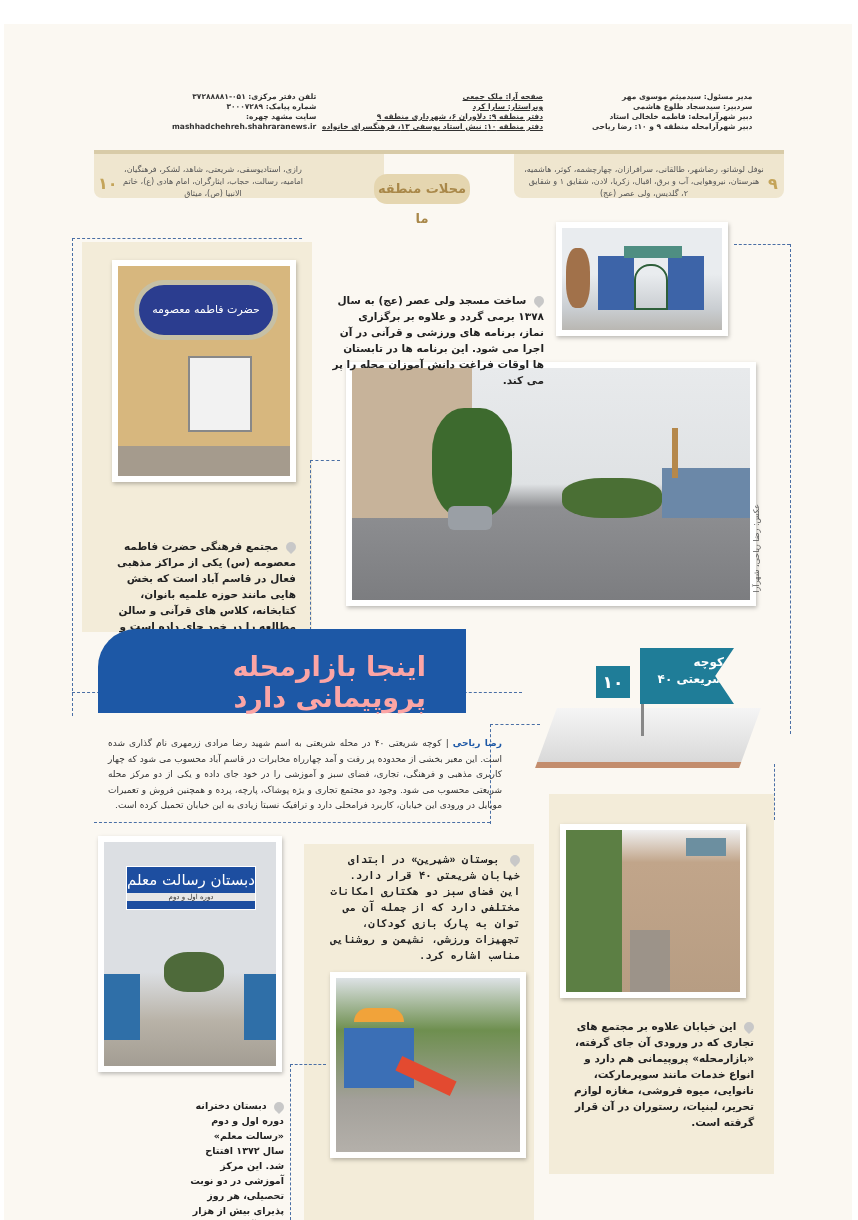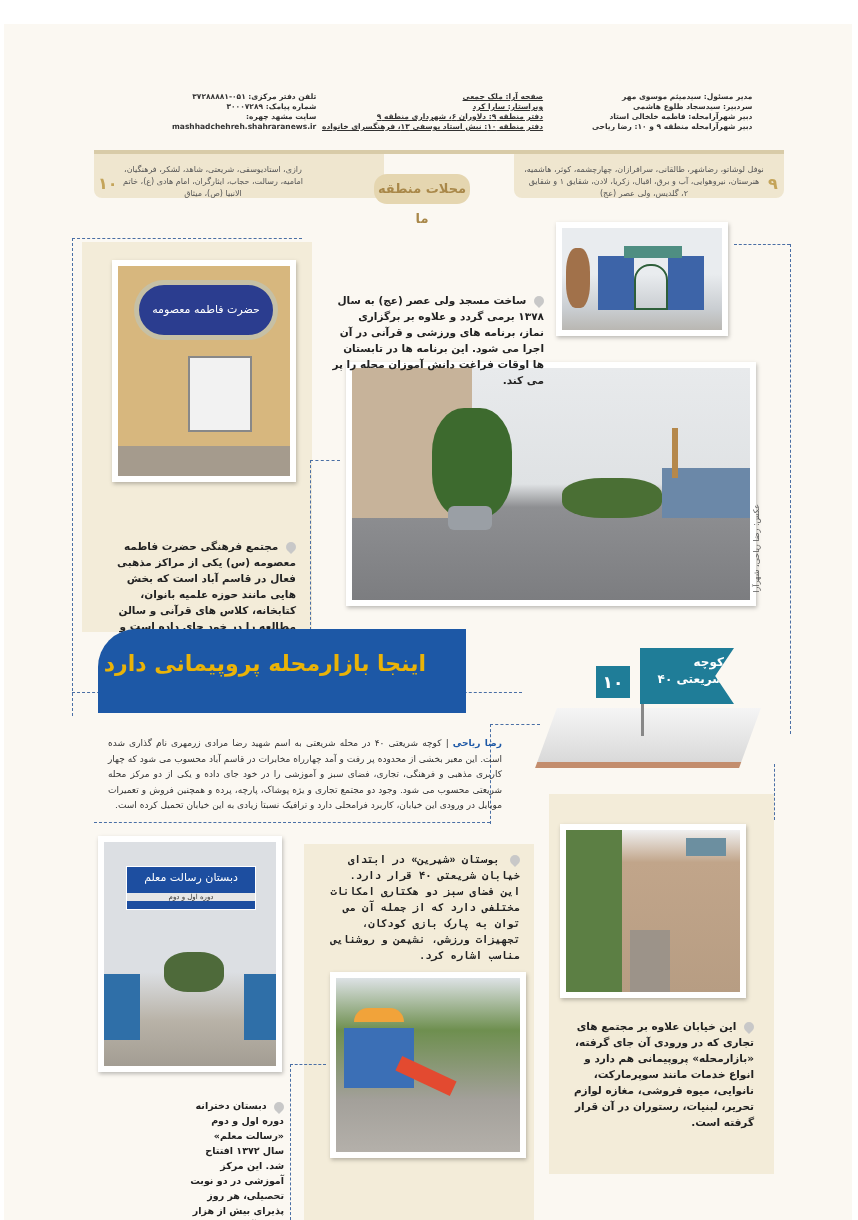--- a/index.html
+++ b/index.html
@@ -27,21 +27,21 @@
   .dash-v { position: absolute; width: 0; border-left: 1.5px dashed #4a6fa5; }
 
   
   .photo { position: absolute; background: #fff; padding: 6px; box-shadow: 1px 2px 4px rgba(0,0,0,0.25); }
   .photo .img { width: 100%; height: 100%; position: relative; overflow: hidden; }
 
   .caption { position: absolute; font-size: 10.5px; line-height: 16px; font-weight: bold; color: #222; text-align: right; }
   .pin { display: inline-block; width: 10px; height: 10px; border-radius: 50% 50% 50% 0; background: #c8c8c8; transform: rotate(-45deg); margin-left: 4px; vertical-align: middle; }
 
   .title-banner { position: absolute; left: 94px; top: 605px; width: 368px; height: 84px; background: #1d58a6; border-radius: 38px 0 0 0; }
-  .title-banner span { position: absolute; right: 40px; top: 22px; color: #eab308; font-size: 22px; font-weight: bold; }
+  .title-banner span { position: absolute; right: 40px; top: 22px; color: #fca5a5; font-size: 27px; font-weight: bold; }
 
   .body-text { position: absolute; left: 104px; top: 712px; width: 394px; font-size: 9px; line-height: 15.5px; text-align: justify; color: #333; }
   .body-text b { color: #1d58a6; }
 
   .credit { position: absolute; left: 748px; top: 480px; writing-mode: vertical-rl; transform: rotate(180deg); font-size: 8px; color: #555; }
 
   
   .map-base { position: absolute; left: 542px; top: 684px; width: 204px; height: 60px; background: linear-gradient(#f5f5f5,#d9d9d9);
               transform: skewX(-20deg); border-bottom: 6px solid #c38d6d; }
   .flag { position: absolute; left: 636px; top: 624px; width: 94px; height: 56px; background: #1f7d98; clip-path: polygon(0 0,100% 0,80% 50%,100% 100%,0 100%); color: #fff; font-size: 12px; font-weight: bold; padding: 6px 10px 0 0; line-height: 17px; text-align: right; }
@@ -136,21 +136,21 @@
     <div class="img" style="background:linear-gradient(#f0f0f0 0%,#c1a58a 20%,#b79d83 100%);">
       <div style="position:absolute;left:0;top:0;width:56px;height:162px;background:#5c7f44;"></div>
       <div style="position:absolute;left:64px;top:100px;width:40px;height:62px;background:#9c9389;"></div>
       <div style="position:absolute;left:120px;top:8px;width:40px;height:18px;background:#6c8fa0;"></div>
     </div>
   </div>
 
   <div class="photo" style="left:94px;top:812px;width:184px;height:236px;">
     <div class="img" style="background:linear-gradient(#dcdfe3 0%,#dcdfe3 58%,#b8b2a7 80%,#a39d93 100%);">
       <div style="position:absolute;left:22px;top:24px;width:130px;height:44px;background:#1d4ea0;border:1px solid #fff;">
-        <span style="position:absolute;left:0;right:0;top:4px;text-align:center;color:#fff;font-size:11px;">دبستان رسالت معلم</span>
+        <span style="position:absolute;left:0;right:0;top:4px;text-align:center;color:#fff;font-size:15px;">دبستان رسالت معلم</span>
         <span style="position:absolute;left:0;right:0;top:26px;text-align:center;color:#fff;font-size:7px;background:#e6e6e6;color:#333;">دوره اول و دوم</span>
       </div>
       <div style="position:absolute;left:0;top:132px;width:36px;height:66px;background:#2f6fa8;"></div>
       <div style="position:absolute;left:140px;top:132px;width:34px;height:66px;background:#2f6fa8;"></div>
       <div style="position:absolute;left:60px;top:110px;width:60px;height:40px;background:#4e6a3a;border-radius:40%;"></div>
     </div>
   </div>
 
   <div class="photo" style="left:326px;top:948px;width:196px;height:186px;">
     <div class="img" style="background:linear-gradient(#dde2e5 0%,#6e8f4f 30%,#a3a09a 70%,#b4b0aa 100%);">

